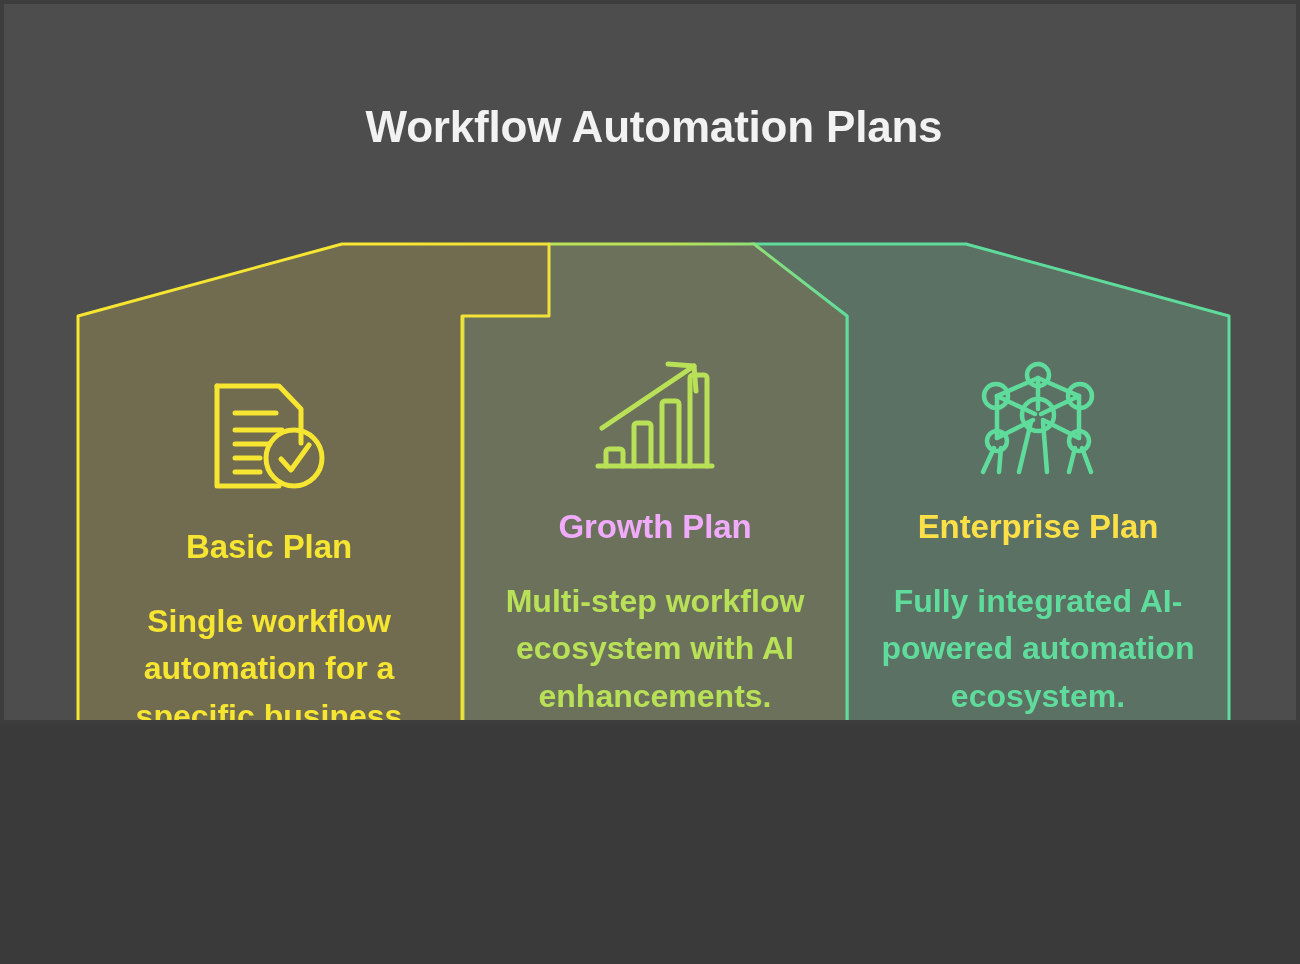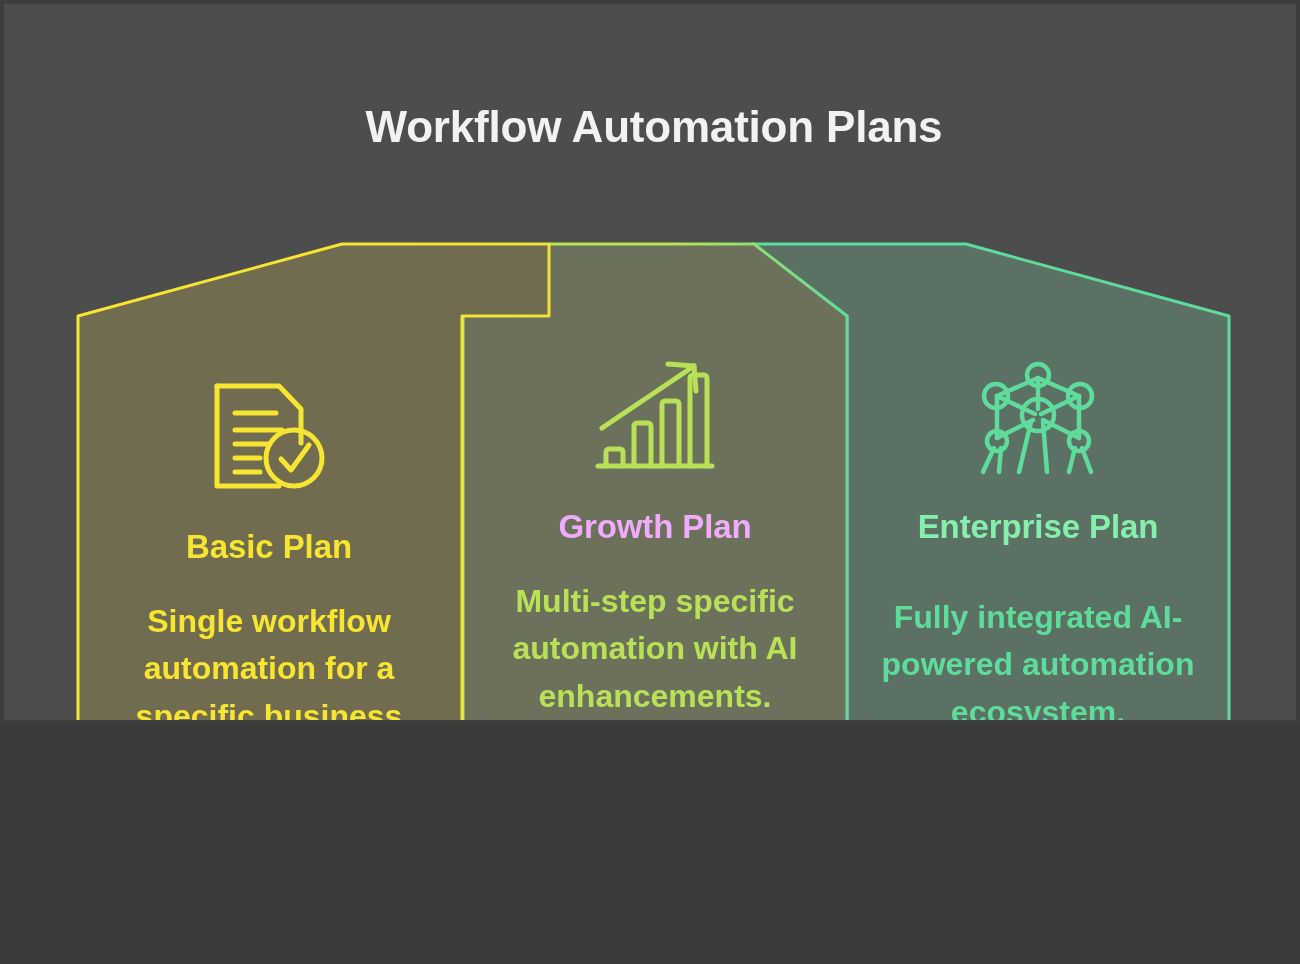--- a/index.html
+++ b/index.html
@@ -70,22 +70,22 @@
   #card1-content .card-title { color: #f6e531; margin-top: 28px; }
   #card1-content .card-desc  { color: #f6e531; margin-top: 32px; }
 
   
   #card2-content { left: 463px; top: 352px; width: 376px; }
   #card2-content .card-title { color: #f0abfc; margin-top: 28px; }
   #card2-content .card-desc  { color: #b9e157; margin-top: 32px; }
 
   
   #card3-content { left: 848px; top: 352px; width: 372px; }
-  #card3-content .card-title { color: #86efac; margin-top: 28px; text-align: center; }
-  #card3-content .card-desc  { color: #5fdc9b; margin-top: 48px; }
+  #card3-content .card-title { color: #fde047; margin-top: 28px; text-align: center; }
+  #card3-content .card-desc  { color: #5fdc9b; margin-top: 32px; }
 </style>
 </head>
 <body>
 
 <div id="canvas">
 
   <div id="page-title">Workflow Automation Plans</div>
 
   <div class="card-layer">
     <svg width="1300" height="964" viewBox="0 0 1300 964" xmlns="http://www.w3.org/2000/svg">
@@ -149,21 +149,21 @@
         <path d="M16 110 v-14 a3 3 0 0 1 3 -3 h11 a3 3 0 0 1 3 3 v14"></path>
         <path d="M44 110 v-40 a3 3 0 0 1 3 -3 h11 a3 3 0 0 1 3 3 v40"></path>
         <path d="M72 110 v-62 a3 3 0 0 1 3 -3 h11 a3 3 0 0 1 3 3 v62"></path>
         <path d="M100 110 v-88 a3 3 0 0 1 3 -3 h11 a3 3 0 0 1 3 3 v88"></path>
 
         <line x1="12" y1="72" x2="104" y2="10"></line>
         <path d="M78 8 l26 2 l2 25"></path>
       </svg>
     </span>
     <div class="card-title">Growth Plan</div>
-    <div class="card-desc">Multi-step specific automation with AI enhancements.</div>
+    <div class="card-desc">Multi-step workflow ecosystem with AI enhancements.</div>
   </div>
 
   <div class="card-content" id="card3-content">
     <span class="card-icon">
       <svg width="130" height="120" viewBox="0 0 130 120" xmlns="http://www.w3.org/2000/svg" fill="none" stroke="#5fdc9b" stroke-width="4.5" stroke-linecap="round" stroke-linejoin="round">
 
         <line x1="65" y1="22" x2="24" y2="40"></line>
         <line x1="65" y1="22" x2="106" y2="40"></line>
         <line x1="24" y1="40" x2="24" y2="82"></line>
         <line x1="106" y1="40" x2="106" y2="82"></line>

